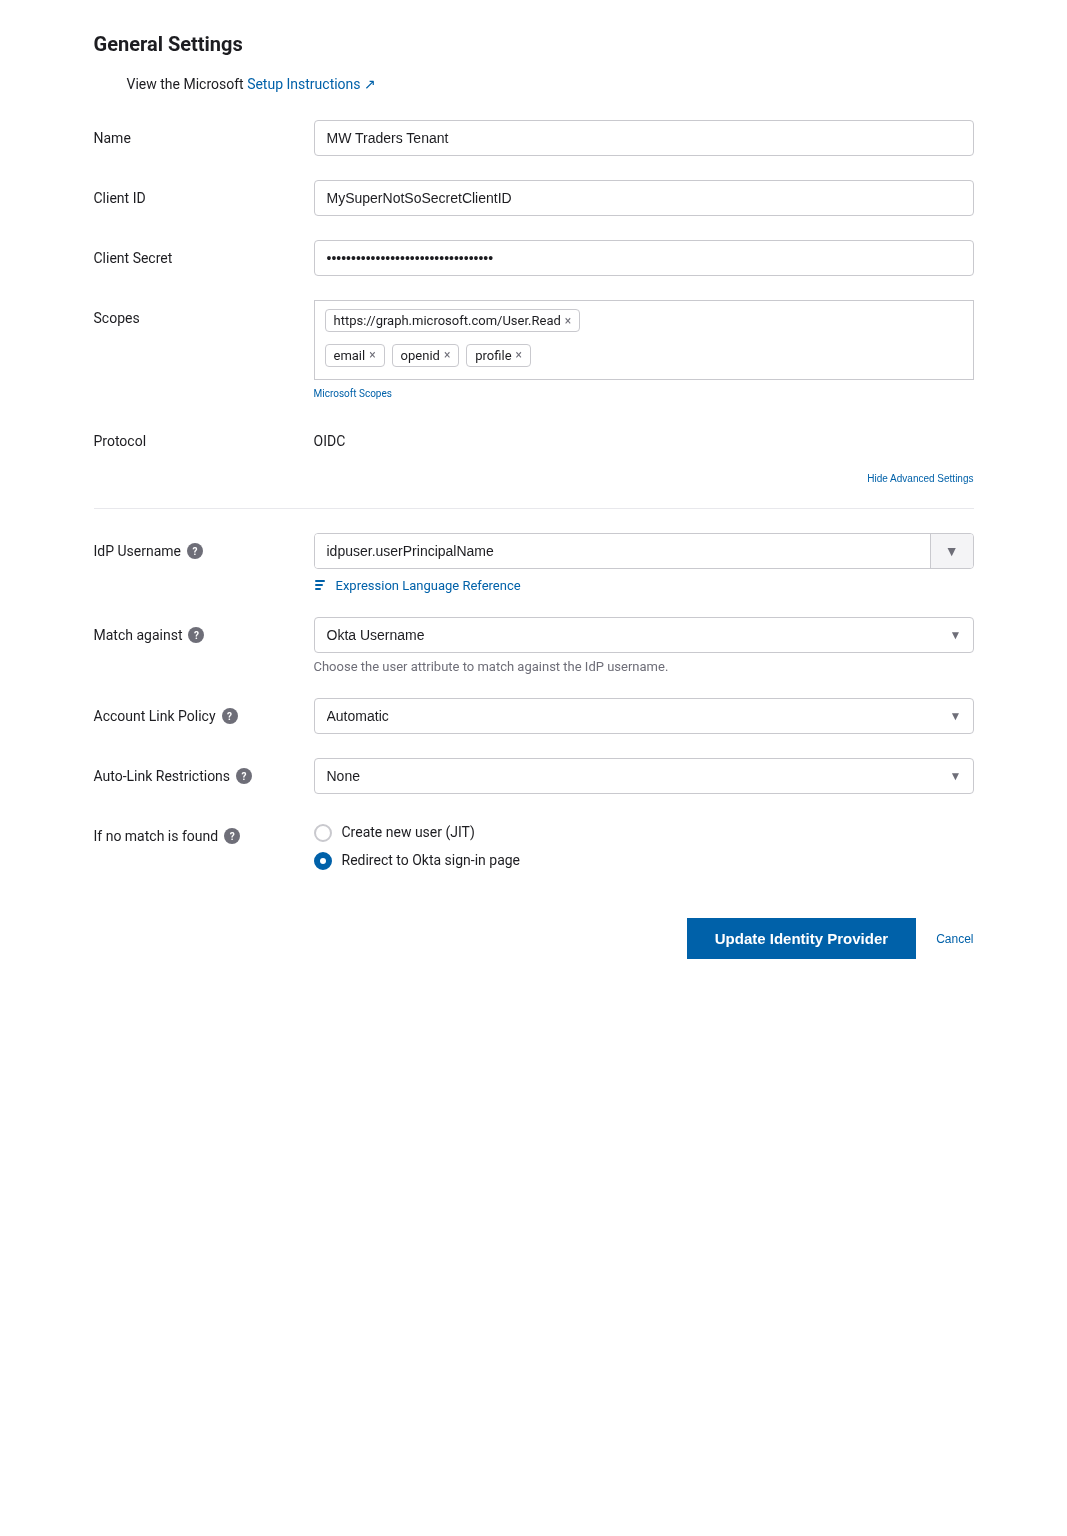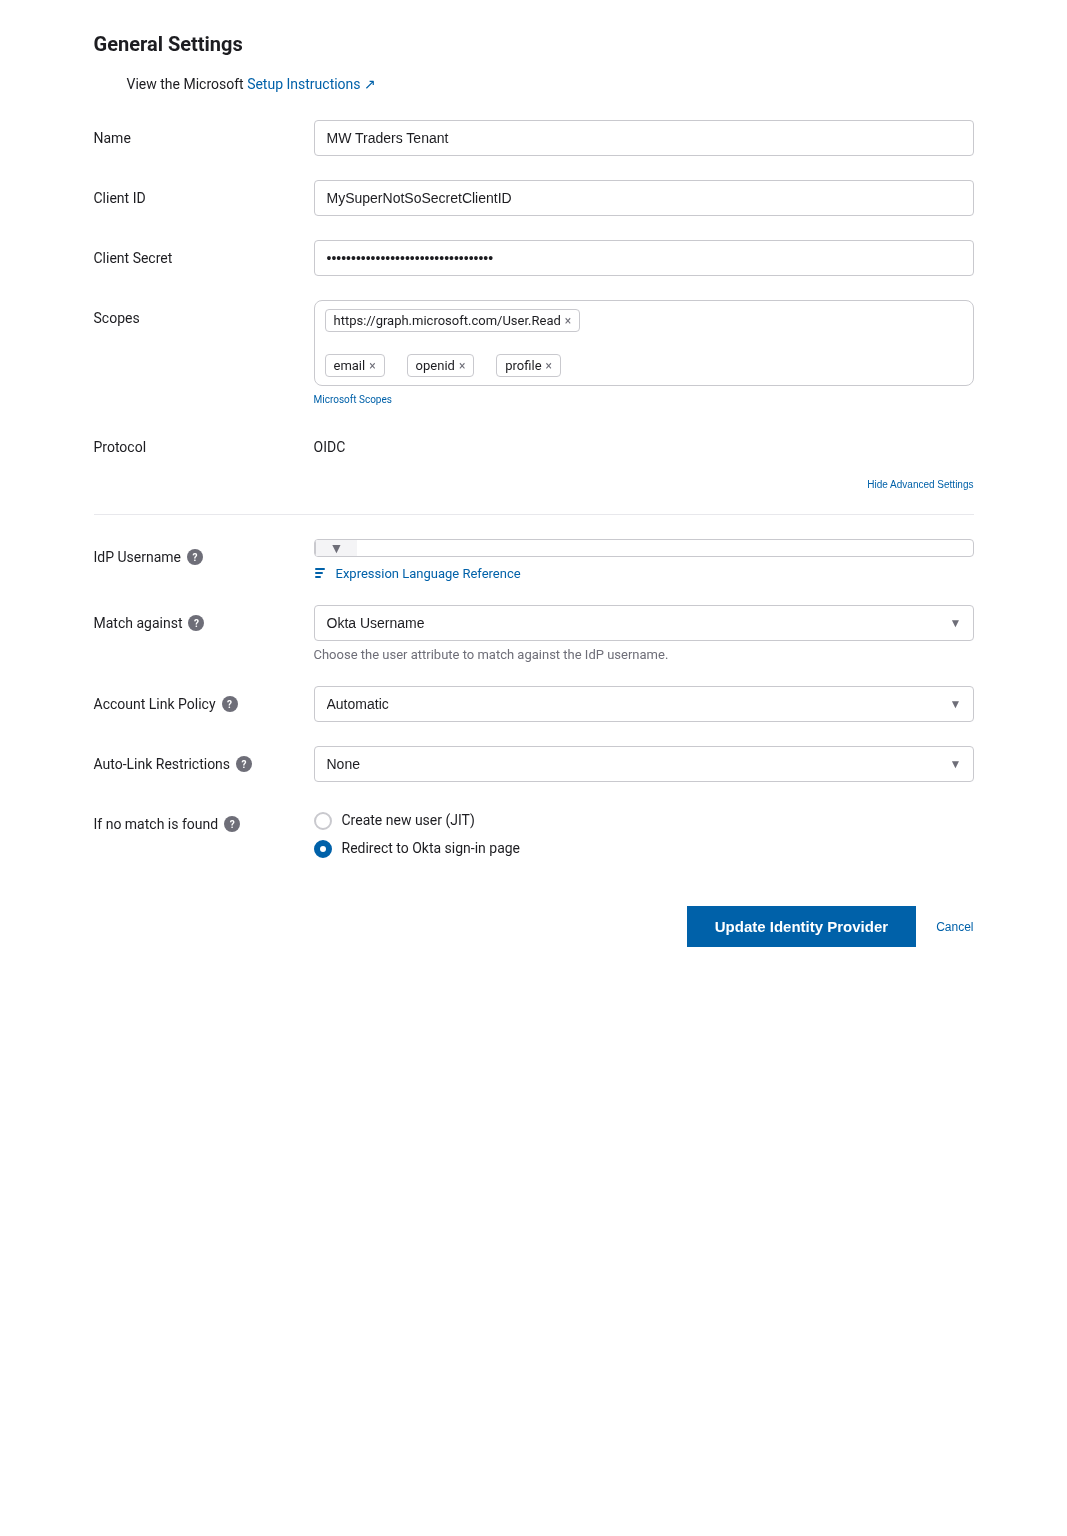--- a/index.html
+++ b/index.html
@@ -70,26 +70,26 @@
       border: 1px solid #c9c9ce;
       border-radius: 4px;
       font-size: 14px;
       color: #1d1d21;
       outline: none;
       background: #fff;
     }
     .scopes-box {
       width: 100%;
       border: 1px solid #c9c9ce;
-      border-radius: 8px;
+      border-radius: 0;
       padding: 8px 10px;
       min-height: 80px;
       display: flex;
       flex-wrap: wrap;
-      gap: 22px;
+      gap: 7px;
       align-items: flex-start;
     }
     .scope-tag {
       display: inline-flex;
       align-items: center;
       background: #fff;
       border: 1px solid #c9c9ce;
       border-radius: 4px;
       padding: 3px 8px;
       font-size: 13px;
@@ -358,20 +358,21 @@
 
   <hr class="divider">
 
   <div class="form-row">
     <div class="form-label">
       <span>IdP Username</span>
       <span class="help-icon">?</span>
     </div>
     <div class="form-control-wrap">
       <div class="idp-username-wrap">
+        <input type="text" class="idp-username-input" value="idpuser.userPrincipalName" style="">
         <button class="idp-username-dropdown-btn">▼</button>
       </div>
       <a href="#" class="expression-link">
         <span class="expression-icon">
           <svg width="16" height="16" viewBox="0 0 16 16" fill="none">
             <rect x="1" y="3" width="10" height="2" rx="1" fill="#0061a9"></rect>
             <rect x="1" y="7" width="8" height="2" rx="1" fill="#0061a9"></rect>
             <rect x="1" y="11" width="6" height="2" rx="1" fill="#0061a9"></rect>
           </svg>
         </span>

